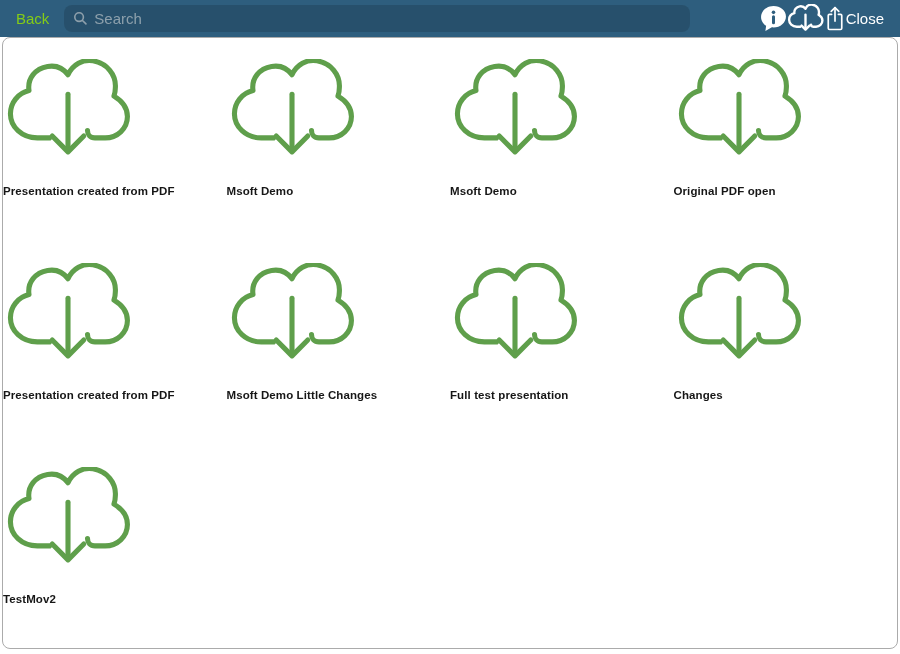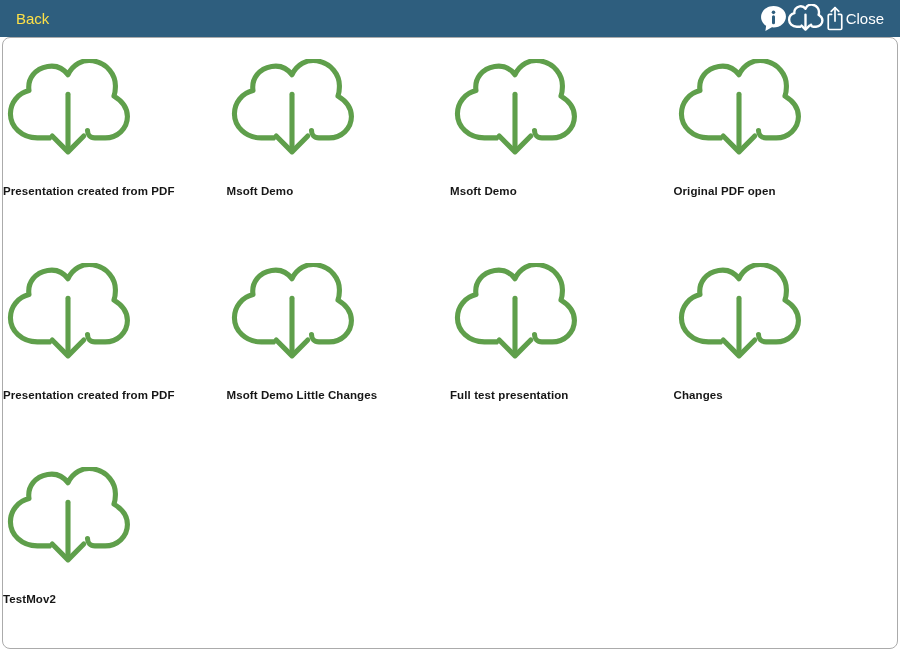--- a/index.html
+++ b/index.html
@@ -17,21 +17,21 @@
     position:relative;
   }
   
   .toolbar{
     position:absolute;top:0;left:0;right:0;height:37px;
     background:var(--toolbar-bg);
     display:flex;align-items:center;
     padding:0 16px;
   }
   .back-btn{
-    background:none;border:none;color:#fde047;
+    background:none;border:none;color:#84cc16;
     font-family:inherit;font-size:15px;cursor:pointer;
     padding:0;line-height:1;
   }
   .search{
     margin-left:15px;width:626px;height:27px;
     background:var(--search-bg);
     border-radius:8px;
     display:flex;align-items:center;
     padding:0 9px;
   }
@@ -92,20 +92,27 @@
                C 134 75 123 85 110 85 L 99 85 C 94 85 91 81.5 91 77" fill="none" stroke-width="5.5" stroke-linecap="round" stroke-linejoin="round"></path>
       <path d="M 70 38 L 70 98" fill="none" stroke-width="5.5" stroke-linecap="round"></path>
       <path d="M 53 83 L 70 100 L 87 83" fill="none" stroke-width="5.5" stroke-linecap="round" stroke-linejoin="round"></path>
     </g>
   </defs>
 </svg>
 
 <header class="toolbar">
   <button class="back-btn">Back</button>
 
+  <div class="search">
+    <svg width="15" height="15" viewBox="0 0 16 16">
+      <circle cx="6.5" cy="6.5" r="4.6" fill="none" stroke="#8d9fab" stroke-width="1.7"></circle>
+      <path d="M 10.1 10.1 L 13.8 13.8" stroke="#8d9fab" stroke-width="1.7" stroke-linecap="round"></path>
+    </svg>
+    <input type="text" placeholder="Search" style="">
+  </div>
 
   <div class="actions">
     <button class="icon-btn">
       <svg width="27" height="27" viewBox="0 0 26 26">
         <path d="M 13 1 C 6.4 1 1 5.7 1 11.5 C 1 15 2.9 18.1 5.9 20 L 5.2 25 L 11.4 21.5
                  C 11.9 21.57 12.5 21.6 13 21.6 C 19.6 21.6 25 16.9 25 11 C 25 5.4 19.6 1 13 1 Z" fill="#ffffff"></path>
         <circle cx="13" cy="7.1" r="1.7" fill="#2e5e7e"></circle>
         <rect x="11.55" y="9.9" width="2.9" height="8.6" rx="1.45" fill="#2e5e7e"></rect>
       </svg>
     </button>

